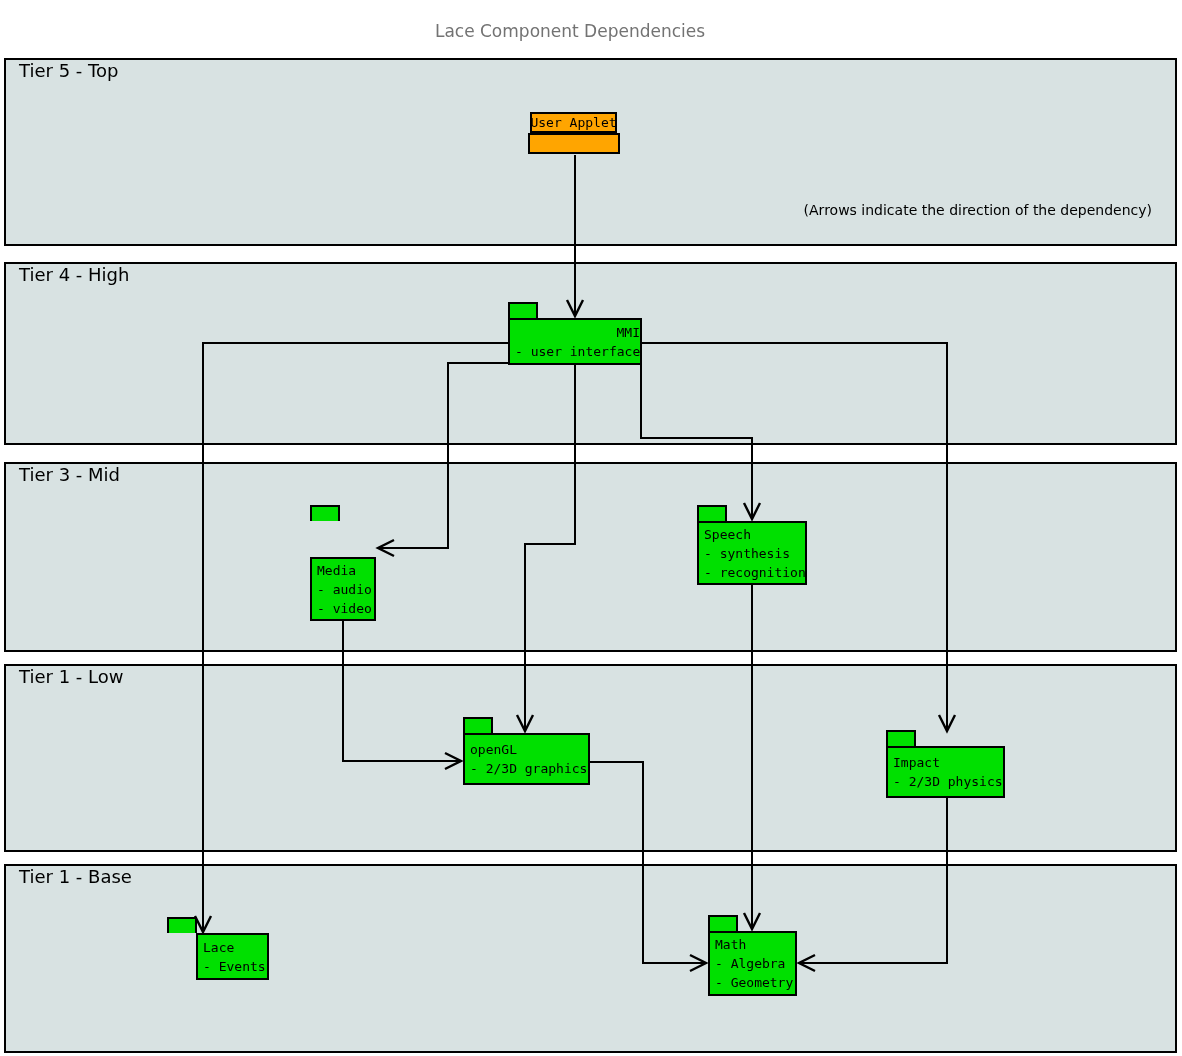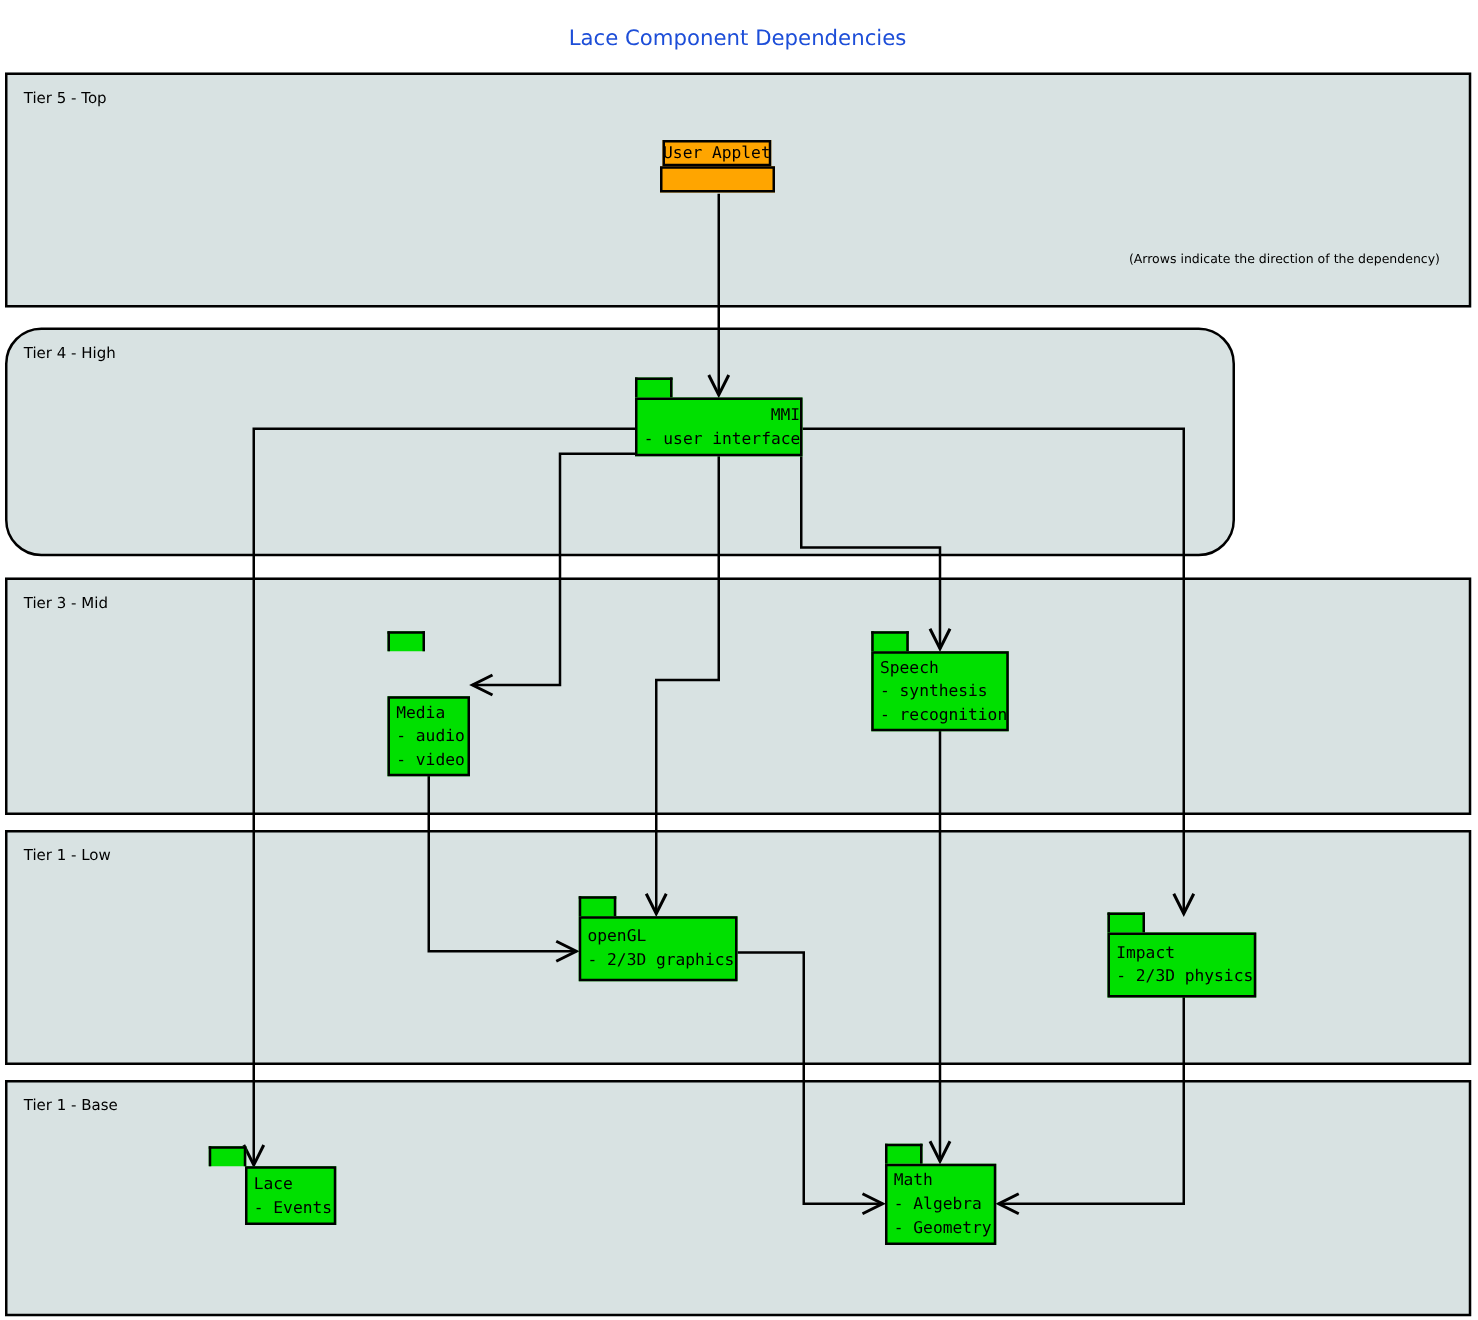--- a/index.html
+++ b/index.html
@@ -22,35 +22,35 @@
     width: 1140px;
     text-align: center;
     font-size: 17px;
     font-family: "DejaVu Sans", sans-serif;
     z-index: 4;
   }
   #dependency-note {
     position: absolute;
     top: 202px;
     right: 30px;
-    font-size: 10px;
+    font-size: 14px;
     color: #000000;
     z-index: 4;
   }
   .tier {
     position: absolute;
     border: 2.5px solid #000000;
     box-sizing: border-box;
     z-index: 0;
   }
   .tier-label {
     position: absolute;
     left: 13px;
-    top: 11px;
-    font-size: 12px;
+    top: 0;
+    font-size: 18px;
     color: #000000;
     white-space: nowrap;
   }
   #edge-layer {
     position: absolute;
     left: 0;
     top: 0;
     z-index: 1;
     pointer-events: none;
   }
@@ -100,27 +100,27 @@
     position: absolute;
     border: 2px solid #000000;
     box-sizing: border-box;
   }
 </style>
 </head>
 <body>
 
 <div id="canvas">
 
-  <div id="diagram-title" style="color: #1d4ed8; padding-left: 20px;">Lace Component Dependencies</div>
+  <div id="diagram-title" style="color: #737373;">Lace Component Dependencies</div>
 
   <div id="tier-layer">
       <div class="tier" style="left: 4px; top: 58px; width: 1173px; height: 188px; background: rgb(216, 226, 226); border-color: rgb(0, 0, 0);">
         <div class="tier-label">Tier 5 - Top</div>
       </div>
-      <div class="tier" style="left: 4px; top: 262px; width: 984px; height: 183px; background: rgb(216, 226, 226); border-color: rgb(0, 0, 0); border-radius: 29px;">
+      <div class="tier" style="left: 4px; top: 262px; width: 1173px; height: 183px; background: rgb(216, 226, 226); border-color: rgb(0, 0, 0);">
         <div class="tier-label">Tier 4 - High</div>
       </div>
       <div class="tier" style="left: 4px; top: 462px; width: 1173px; height: 190px; background: rgb(216, 226, 226); border-color: rgb(0, 0, 0);">
         <div class="tier-label">Tier 3 - Mid</div>
       </div>
       <div class="tier" style="left: 4px; top: 664px; width: 1173px; height: 188px; background: rgb(216, 226, 226); border-color: rgb(0, 0, 0);">
         <div class="tier-label">Tier 1 - Low</div>
       </div>
       <div class="tier" style="left: 4px; top: 864px; width: 1173px; height: 189px; background: rgb(216, 226, 226); border-color: rgb(0, 0, 0);">
         <div class="tier-label">Tier 1 - Base</div>

